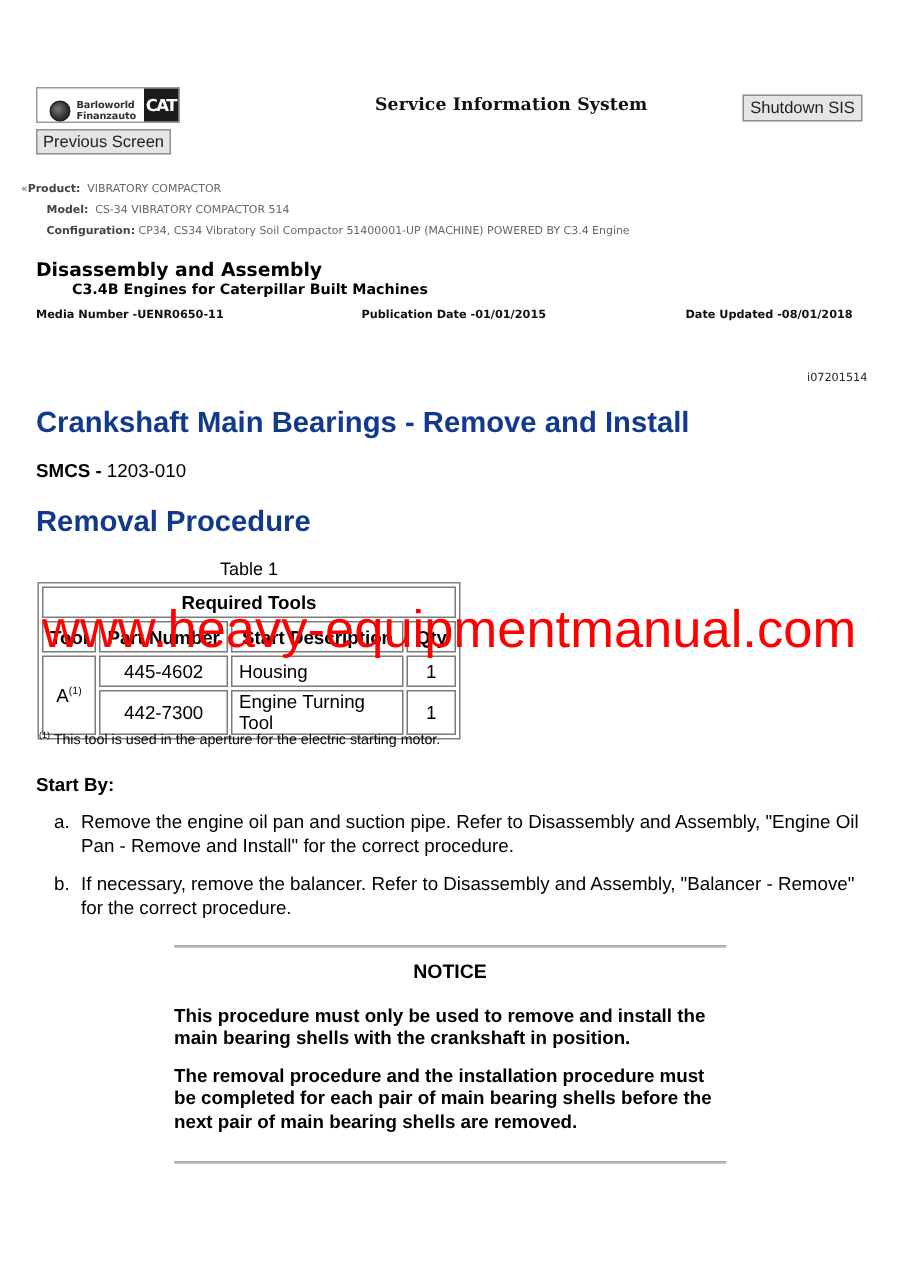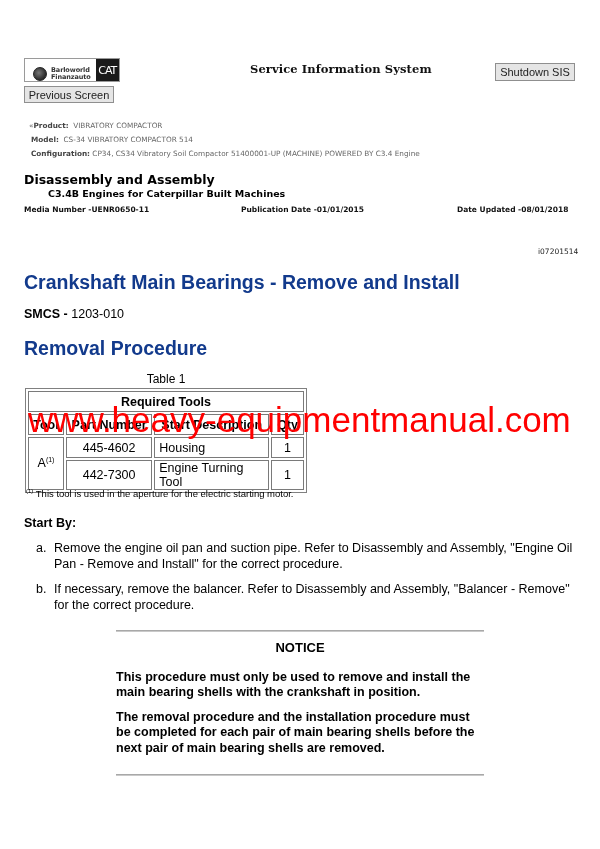--- a/index.html
+++ b/index.html
@@ -6,32 +6,32 @@
   html, body { width: 600px; height: 849px; background: #ffffff; overflow: hidden; }
   body { position: relative; font-family: "Liberation Sans", sans-serif; color: #000; }
 
   .abs { position: absolute; }
 
   
   .logo-box { left: 24px; top: 58px; width: 96px; height: 24px; border: 1px solid #9a9a9a; background: #fff; display: flex; }
   .logo-left { width: 72px; height: 22px; display: flex; align-items: flex-end; padding-left: 8px; gap: 4px; }
   .globe { width: 14px; height: 14px; border-radius: 50%; background: radial-gradient(circle at 40% 40%, #777 0, #333 60%, #111 100%); border: 1px solid #222; }
   .logo-text { font-family: "DejaVu Sans", sans-serif; font-size: 6.5px; font-weight: bold; line-height: 7px; color: #333; letter-spacing: -0.1px; }
-  .logo-cat { width: 24px; height: 22px; background: #1a1a1a; color: #fff; font-family: "DejaVu Sans", sans-serif; font-weight: normal; font-size: 11px; display: flex; align-items: center; justify-content: center; letter-spacing: -1px; }
+  .logo-cat { width: 24px; height: 22px; background: #1a1a1a; color: #fff; font-family: "DejaVu Sans", sans-serif; font-weight: bold; font-size: 11px; display: flex; align-items: center; justify-content: center; letter-spacing: -1px; }
 
   .btn { border: 1px solid #8f8f8f; background: #e5e5e5; font-family: "Liberation Sans", sans-serif; font-size: 11px; color: #222; display: flex; align-items: center; justify-content: center; }
   .prev-btn { left: 24px; top: 86px; width: 90px; height: 17px; }
   .shutdown-btn { left: 495px; top: 63px; width: 80px; height: 18px; }
 
   .sis-title { left: 250px; top: 62px; font-family: "DejaVu Serif", serif; font-weight: bold; font-size: 11.5px; color: #111; letter-spacing: 0.1px; }
 
   
   .info { font-family: "DejaVu Sans", sans-serif; font-size: 7.3px; color: #666; }
   .info b { color: #444; }
-  .info-product { left: 29px; top: 121px; text-align: center; }
+  .info-product { left: 14px; top: 121px; text-align: center; }
   .info-model { left: 31px; top: 135px; }
   .info-config { left: 31px; top: 149px; }
 
   
   .doc-h1 { left: 24px; top: 172px; font-family: "DejaVu Sans", sans-serif; font-weight: bold; font-size: 12.5px; color: #000; }
   .doc-h2 { left: 24px; top: 188px; font-family: "DejaVu Sans", sans-serif; font-weight: bold; font-size: 9.5px; color: #000; margin-left: 24px; }
   .meta { top: 205px; font-family: "DejaVu Sans", sans-serif; font-weight: bold; font-size: 7.5px; color: #111; }
   .meta-media { left: 24px; }
   .meta-pub { left: 241px; }
   .meta-upd { left: 457px; }

